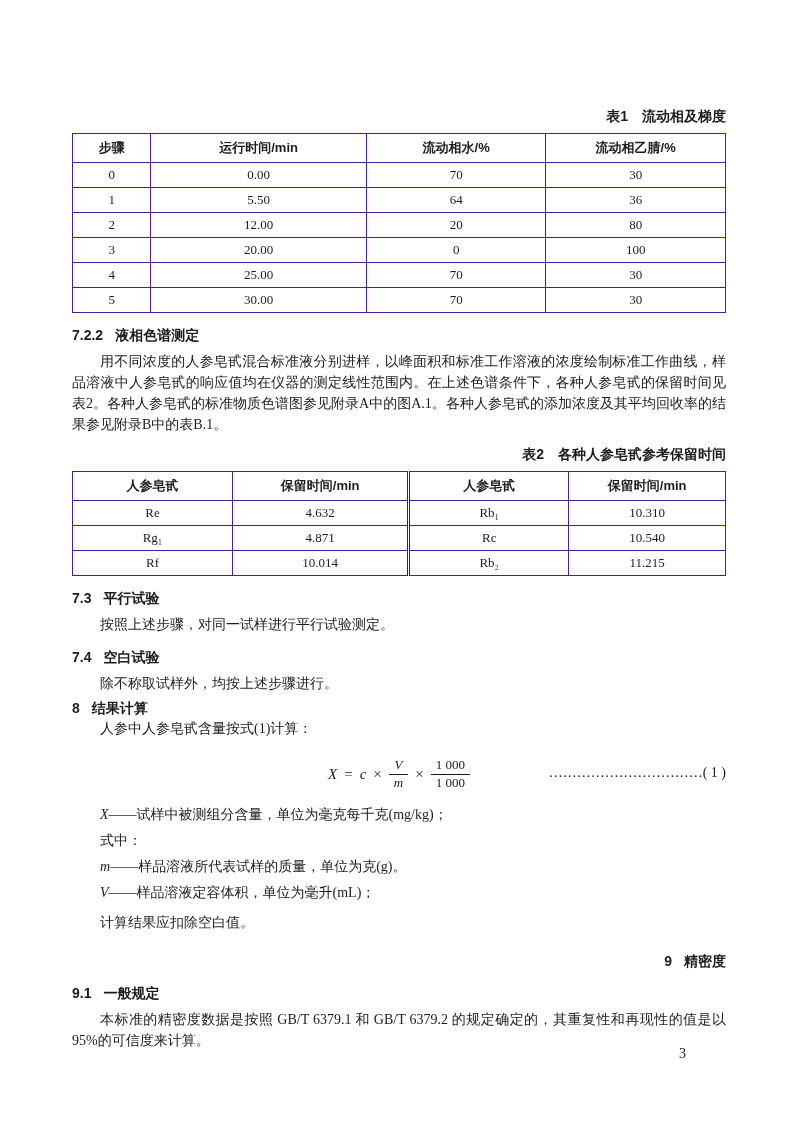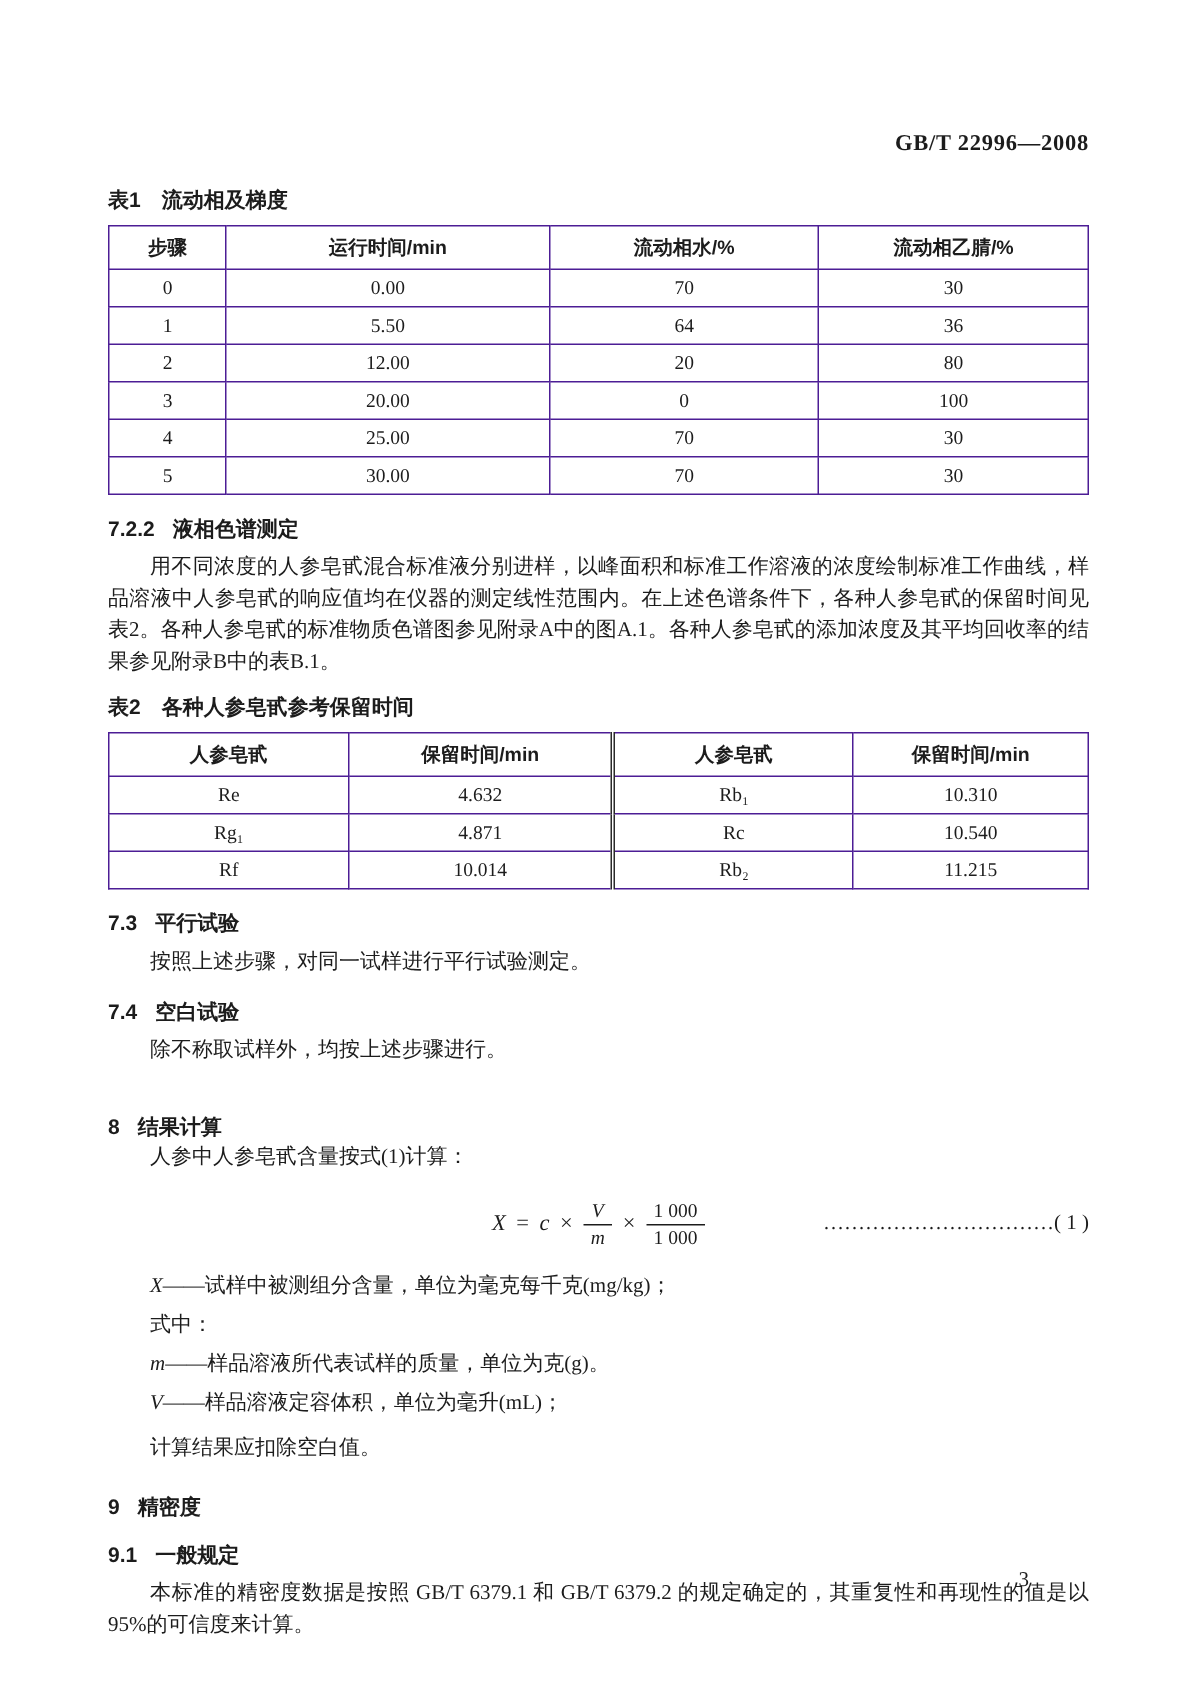--- a/index.html
+++ b/index.html
@@ -11,21 +11,21 @@
   }
   .content { padding:88px 72px 0 72px; }
 
   .doc-number {
     text-align:right; font-weight:bold; font-size:15px;
     font-family:"Liberation Serif","DejaVu Serif",serif;
     letter-spacing:0.5px;
   }
 
   .tbl-caption {
-    text-align:left; font-weight:bold; font-size:14px; margin-top:20px;
+    text-align:right; font-weight:bold; font-size:14px; margin-top:20px;
     font-family:"Liberation Sans","DejaVu Sans",sans-serif;
   }
   .tbl-caption .cap-label { margin-right:14px; }
 
   table {
     width:100%; border-collapse:collapse; table-layout:fixed;
     margin-top:7px; border:1.5px solid #2a2a2a;
   }
   th, td {
     border:1px solid #4c1d95; text-align:center; font-size:13px;
@@ -76,21 +76,20 @@
     position:absolute; right:112px; top:1046px; font-size:14px;
     font-family:"Liberation Serif","DejaVu Serif",serif;
   }
 </style>
 </head>
 <body>
 
 <div class="page">
   <div class="content">
 
-    <div class="doc-number">GB/T 22996—2008</div>
 
     <div class="tbl-caption">
       <span class="cap-label">表1</span><span>流动相及梯度</span>
     </div>
     <table class="table1">
       <colgroup>
           <col style="width:12%">
           <col style="width:33%">
           <col style="width:27.5%">
           <col style="width:27.5%">
@@ -191,21 +190,21 @@
     <div class="sec-heading">
       <span class="h-num">7.3</span><span>平行试验</span>
     </div>
     <p class="body-p">按照上述步骤，对同一试样进行平行试验测定。</p>
 
     <div class="sec-heading">
       <span class="h-num">7.4</span><span>空白试验</span>
     </div>
     <p class="body-p">除不称取试样外，均按上述步骤进行。</p>
 
-    <div class="sec-heading" style="margin-top:32px;">
+    <div class="sec-heading" style="margin-top:6px;">
       <span class="h-num">8</span><span>结果计算</span>
     </div>
     <p class="body-p" style="margin-top:0;">人参中人参皂甙含量按式(1)计算：</p>
 
     <div class="formula-row">
       <span class="formula">
         <span class="fv">X</span>
         <span>=</span>
         <span class="fv">c</span>
         <span>×</span>
@@ -229,21 +228,21 @@
     </div>
     <div class="def-line">式中：</div>
     <div class="def-line">
       <span class="sym">m</span><span>——</span><span>样品溶液所代表试样的质量，单位为克(g)。</span>
     </div>
     <div class="def-line">
       <span class="sym">V</span><span>——</span><span>样品溶液定容体积，单位为毫升(mL)；</span>
     </div>
     <p class="body-p" style="margin-top:9px;">计算结果应扣除空白值。</p>
 
-    <div class="sec-heading" style="margin-top:20px;">
+    <div class="sec-heading" style="margin-top:20px;text-align:right;">
       <span class="h-num">9</span><span>精密度</span>
     </div>
 
     <div class="sec-heading">
       <span class="h-num">9.1</span><span>一般规定</span>
     </div>
     <p class="body-p">本标准的精密度数据是按照 GB/T 6379.1 和 GB/T 6379.2 的规定确定的，其重复性和再现性的值是以 95%的可信度来计算。</p>
 
   </div>
 

